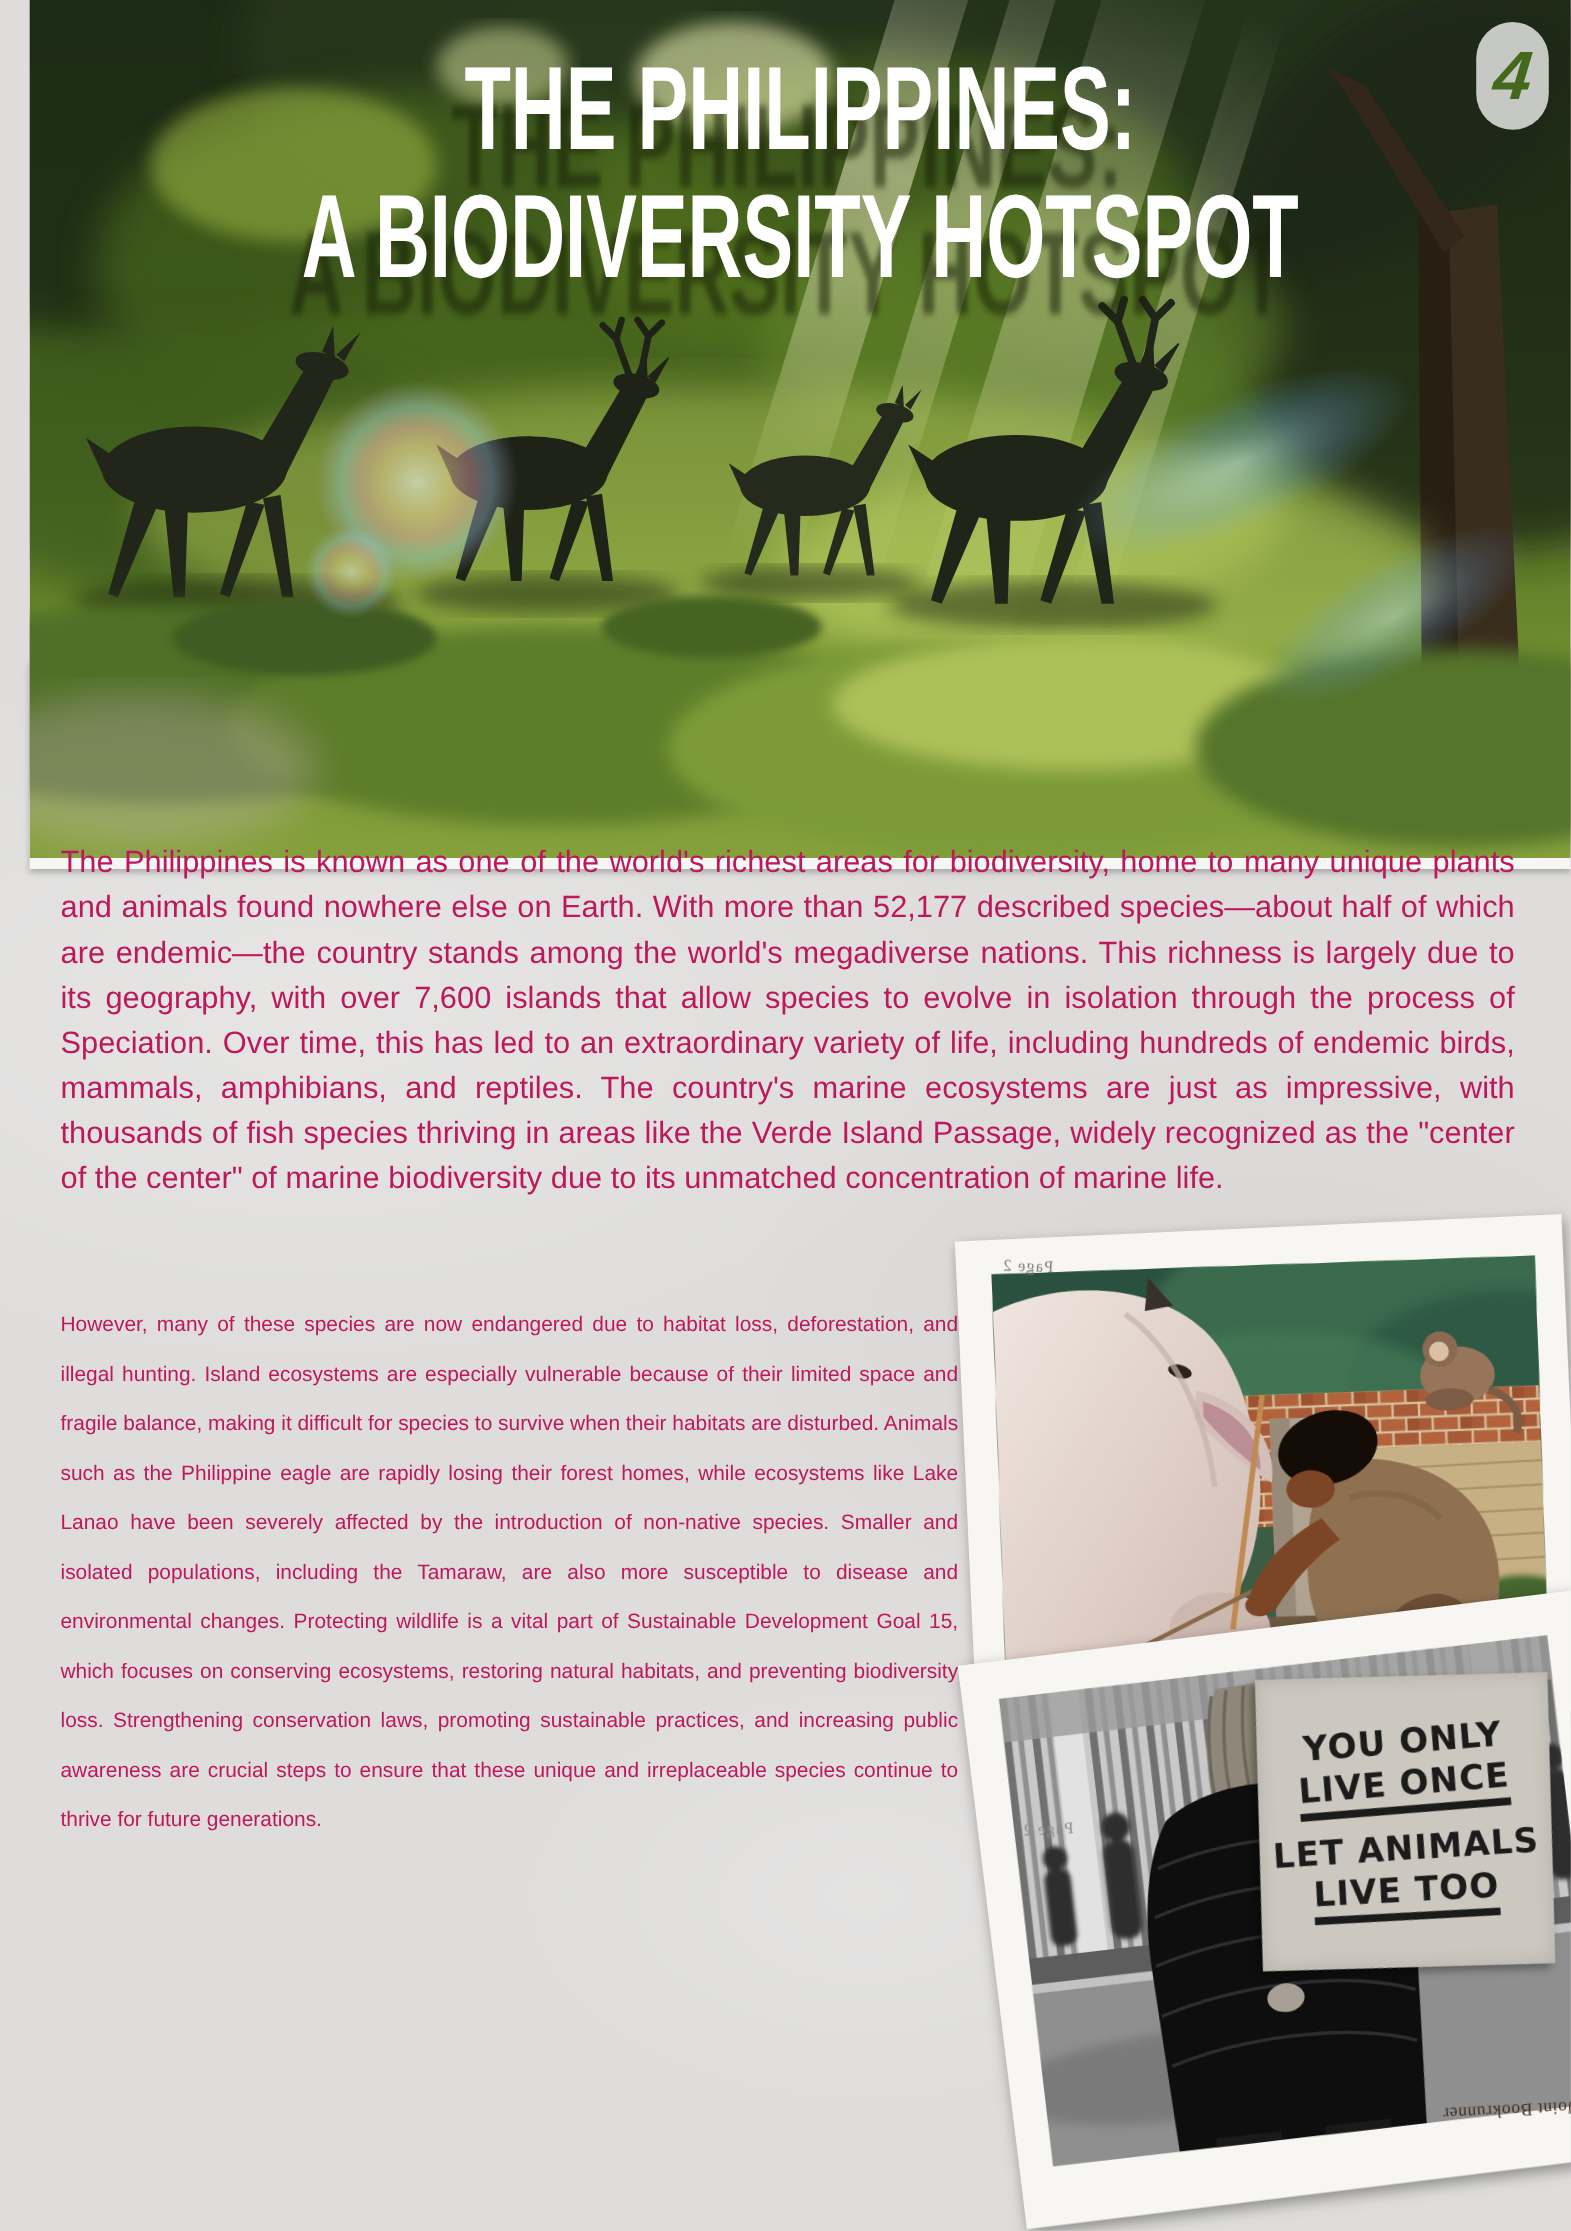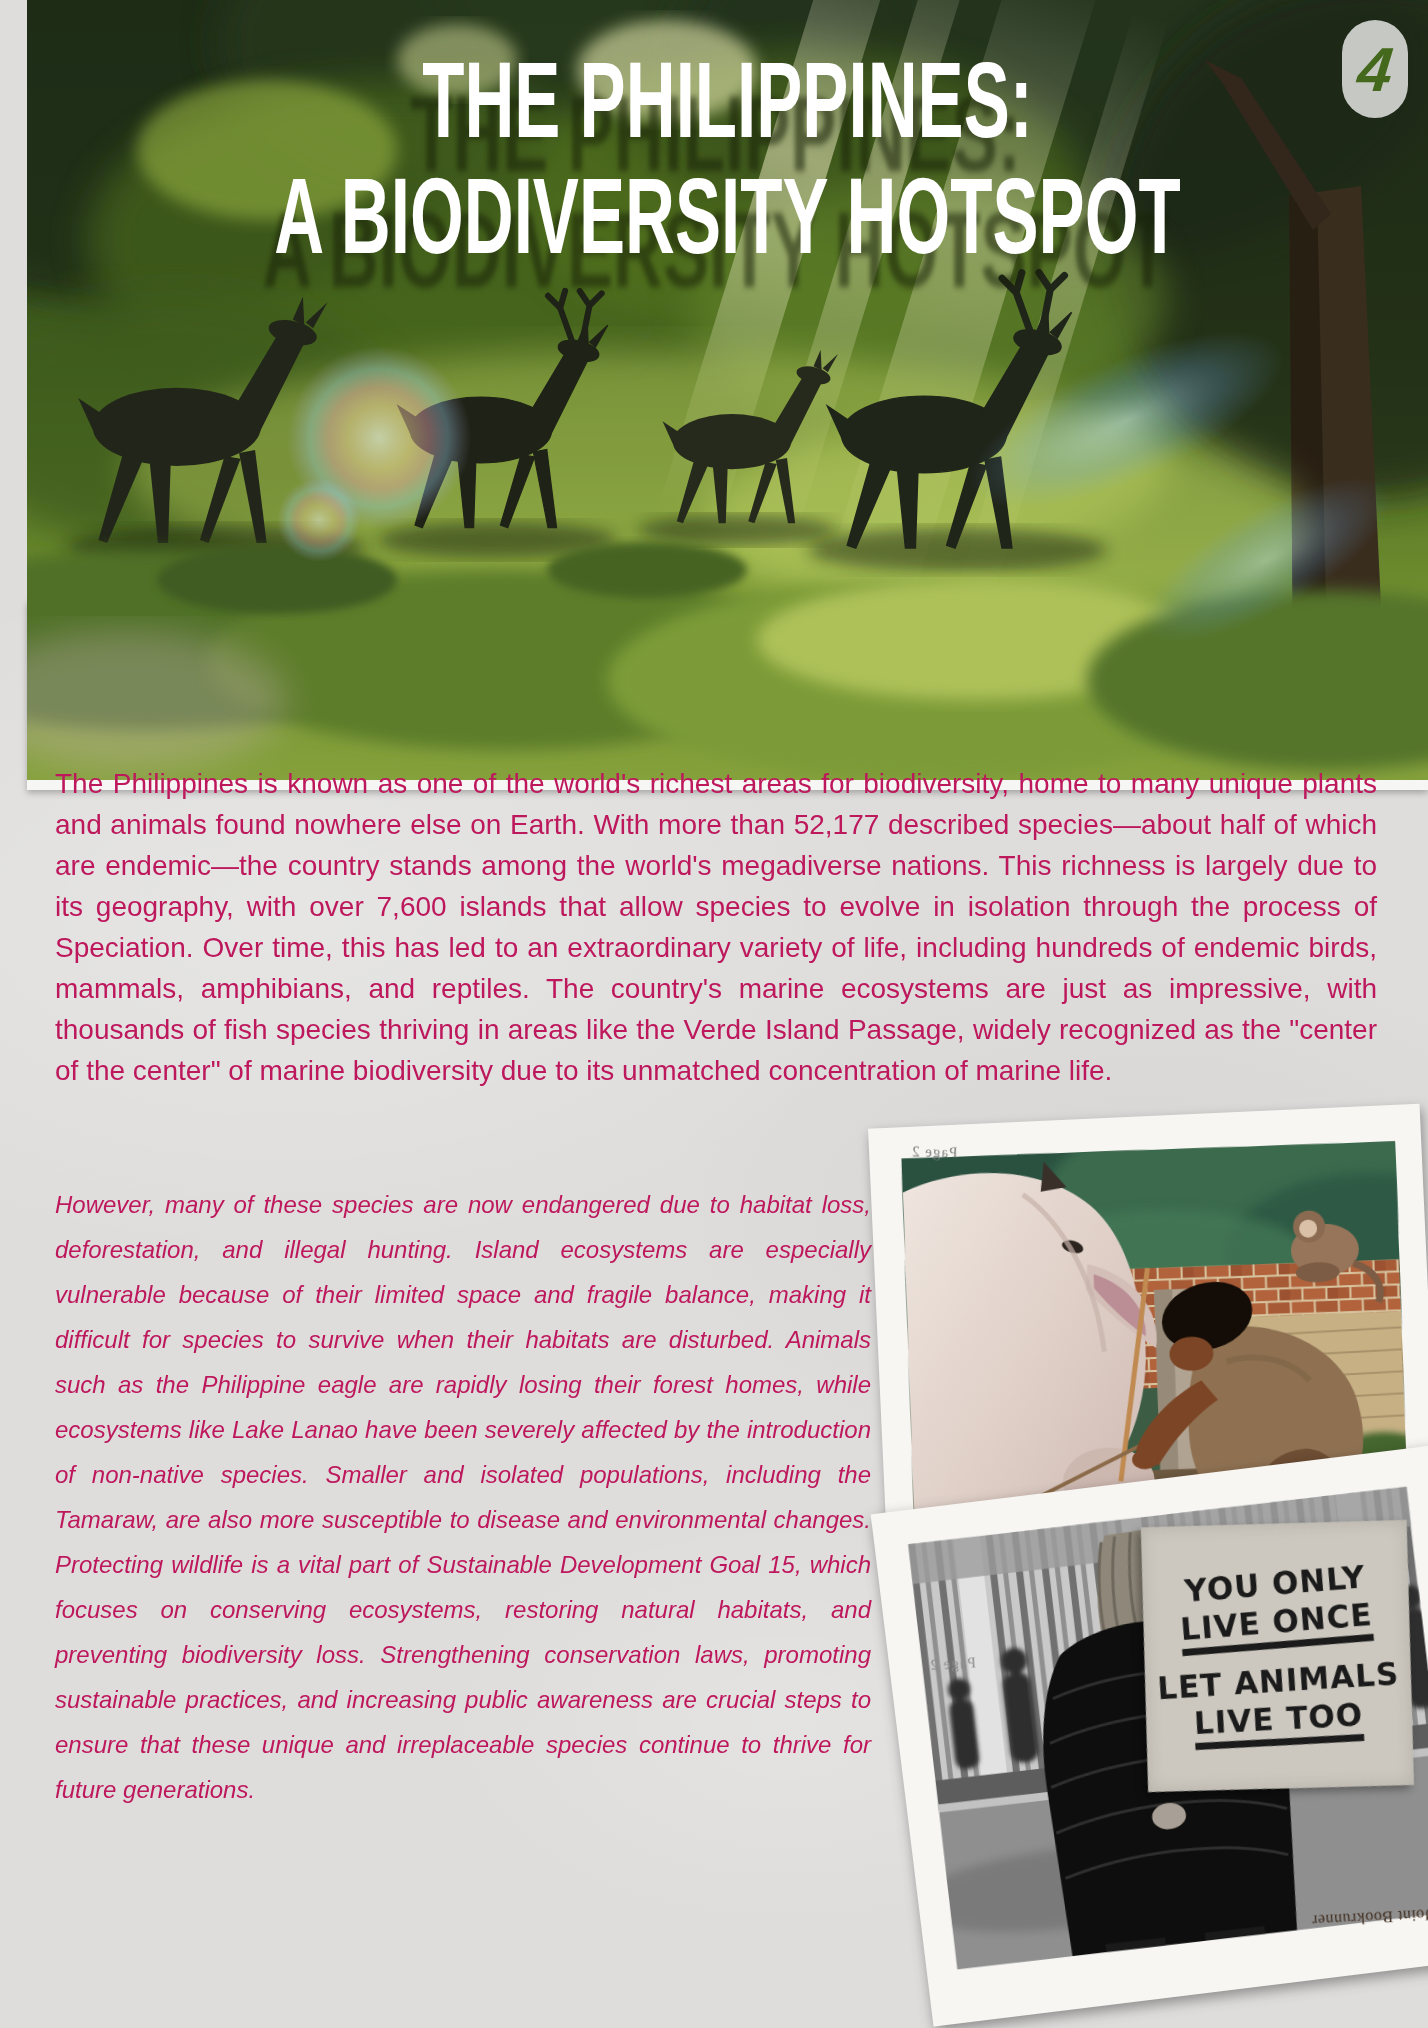--- a/index.html
+++ b/index.html
@@ -53,21 +53,21 @@
     display:flex; align-items:center; justify-content:center;
   }
   .page-badge span {
     font-size:62px; font-weight:800; font-style:italic;
     color:#44691c; transform:skewX(-6deg);
   }
 
   
   .para { position:absolute; z-index:3; text-align:justify; color:#be185d; }
   .para1 { left:55px; top:763px; width:1322px; font-size:28px; line-height:41px; }
-  .para2 { left:55px; top:1182px; width:816px; font-size:24px; line-height:45px;font-style:italic; }
+  .para2 { left:55px; top:1182px; width:816px; font-size:19px; line-height:45px; }
 
   
   .photo-frame { position:absolute; background:#f7f6f3; z-index:4; }
   .frame-cow {
     left:878px; top:1116px; width:552px; height:452px;
     transform:rotate(-2.6deg);
     clip-path: polygon(0 28,42 12,92 22,142 8,196 18,252 6,306 16,362 4,416 14,470 6,522 16,552 10,552 442,502 452,452 432,400 446,350 428,300 444,250 426,200 442,152 424,104 440,58 422,22 438,0 426,8 388,0 330,12 268,2 206,12 142,4 82);
     filter: drop-shadow(2px 5px 6px rgba(0,0,0,.35));
   }
   .frame-protest {

